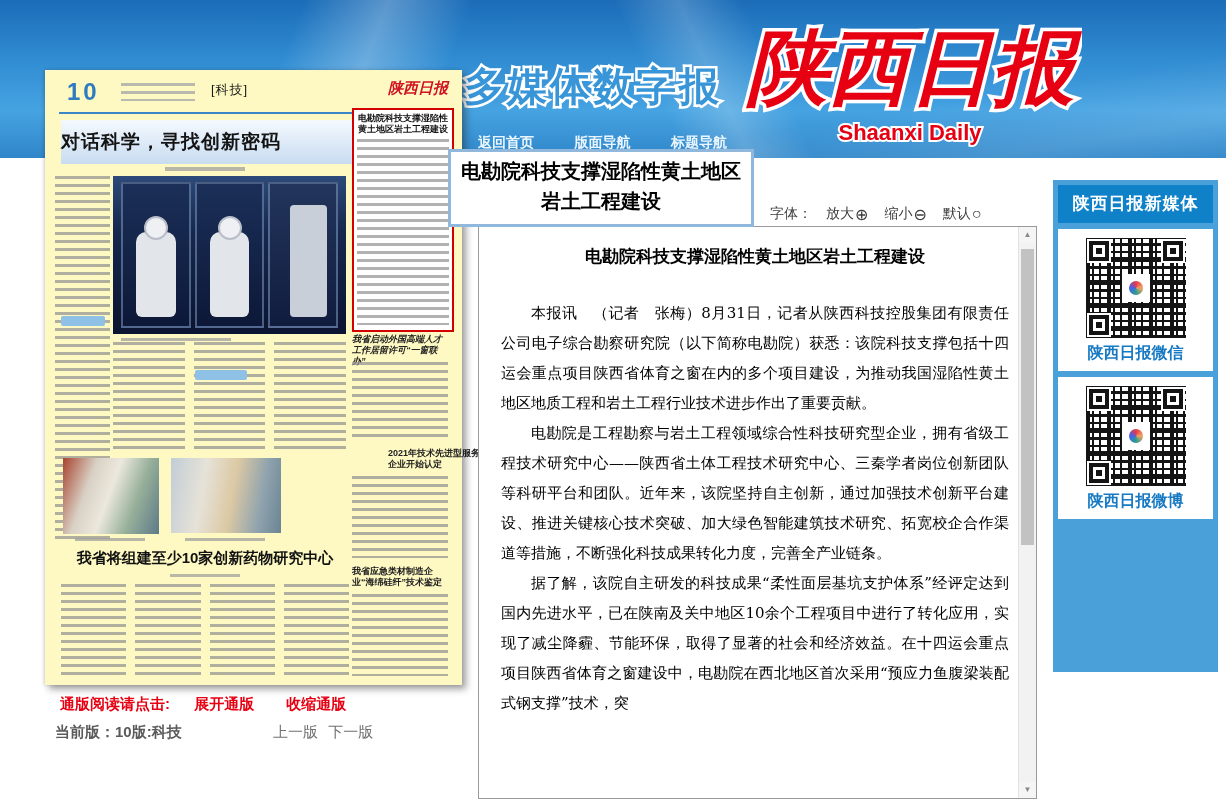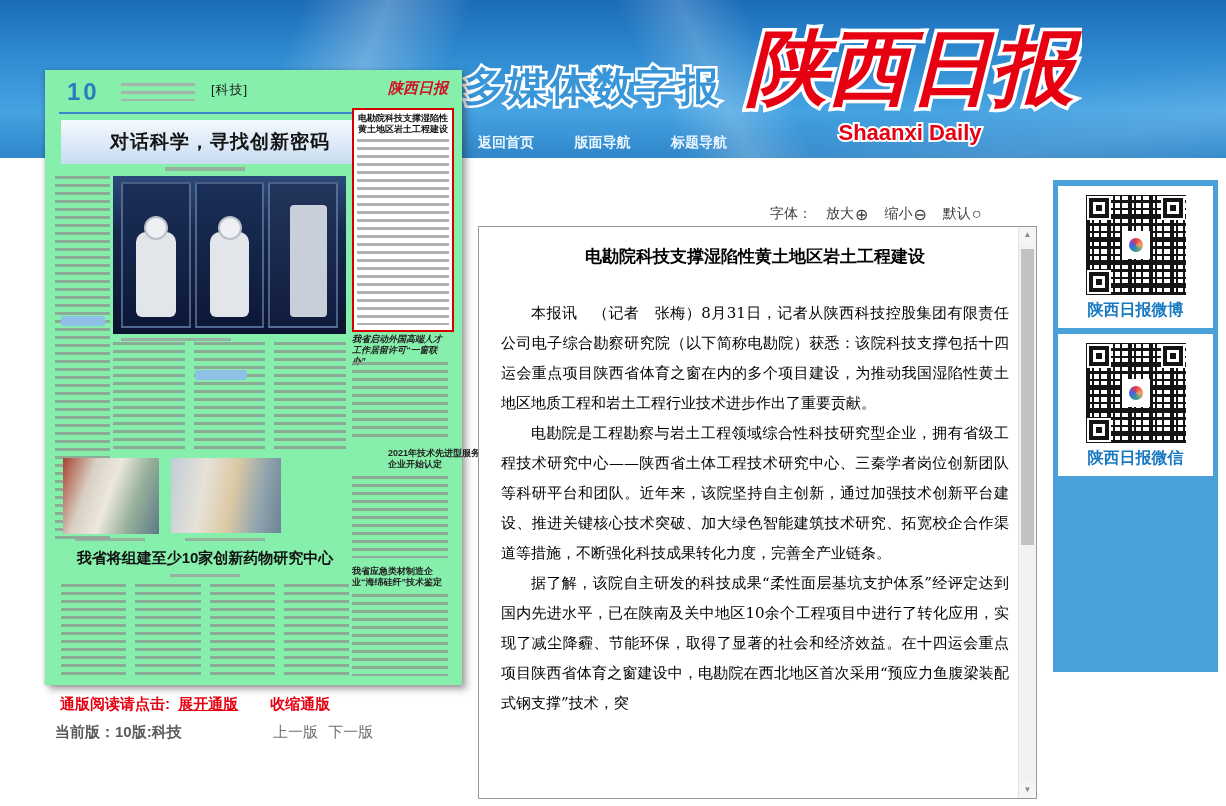--- a/index.html
+++ b/index.html
@@ -21,33 +21,33 @@
   .logo-paper{position:absolute;left:742px;top:0;}
   .lp-text{font-family:"DejaVu Serif",serif;font-weight:bold;font-style:italic;font-size:82px;
        fill:#e60012;stroke:#ffffff;stroke-width:7px;paint-order:stroke;}
   .lp-en{font-family:"Liberation Sans",sans-serif;font-weight:bold;font-size:22px;
        fill:#e60012;stroke:#ffffff;stroke-width:4px;paint-order:stroke;}
   .nav{position:absolute;left:478px;top:133px;height:22px;}
   .nav a{display:inline-block;margin-right:36px;color:#eaf6ff;font-size:14px;font-weight:bold;
        text-decoration:none;cursor:pointer;}
 
   
-  .thumb{position:absolute;left:45px;top:70px;width:417px;height:615px;background:#86efac;
+  .thumb{position:absolute;left:45px;top:70px;width:417px;height:615px;background:#fef9c3;
        box-shadow:4px 4px 7px rgba(40,40,40,.45),-1px 0 3px rgba(0,0,0,.15);z-index:2;}
   .np-header{position:absolute;left:14px;top:8px;right:12px;height:30px;}
   .np-pagenum{position:absolute;left:8px;top:0;font-size:24px;font-weight:bold;color:#2f7bbf;letter-spacing:3px;}
   .np-dateblock{position:absolute;left:62px;top:5px;width:74px;height:18px;
        background-image:repeating-linear-gradient(#a9a9a9 0 3px,transparent 3px 8px);opacity:.8;}
   .np-section{position:absolute;left:152px;top:3px;font-size:13px;color:#1a1a1a;letter-spacing:1px;}
   .np-masthead{position:absolute;right:2px;top:1px;font-family:"DejaVu Serif",serif;font-style:italic;
        font-weight:bold;font-size:15px;color:#cf1222;}
   .np-rule{position:absolute;left:14px;top:42px;width:389px;height:2px;background:#3b85c9;}
   .np-banner{position:absolute;left:16px;top:50px;width:318px;height:44px;
        background:linear-gradient(180deg,#f4f9fe 0%,#dce9f7 55%,#c8dcf0 100%);
-       display:flex;align-items:center;justify-content:center;}
+       display:flex;align-items:center;justify-content:flex-start;}
   .np-h1{font-size:19px;font-weight:bold;color:#141414;letter-spacing:1px;}
   .np-byline{position:absolute;left:120px;top:97px;width:80px;height:4px;background:#9a9a9a;opacity:.7;}
   .np-col-left{position:absolute;left:10px;top:106px;width:55px;height:364px;
        background-image:repeating-linear-gradient(#8f8f8f 0 3px,transparent 3px 8px);opacity:.7;}
   .np-sublabel{position:absolute;background:#8fc0e6;border-radius:2px;height:10px;}
   .np-photo-main{position:absolute;left:68px;top:106px;width:233px;height:158px;overflow:hidden;
        background:linear-gradient(180deg,#2c4a7a 0%,#16284d 35%,#0b1430 100%);display:flex;gap:4px;padding:6px 8px;box-sizing:border-box;}
   .case{flex:1;border:2px solid rgba(150,180,220,.45);background:linear-gradient(#1b2f58,#0d1838);position:relative;}
   .suit{position:absolute;left:20%;right:20%;top:34%;bottom:6%;background:#e2e5ea;border-radius:10px 10px 6px 6px;}
   .suit::before{content:"";position:absolute;top:-16px;left:50%;transform:translateX(-50%);
@@ -119,21 +119,21 @@
   .f-tl{left:3px;top:3px;}.f-tr{right:3px;top:3px;}.f-bl{left:3px;bottom:3px;}
   .qr-logo{position:absolute;left:38px;top:38px;width:24px;height:24px;background:#fff;
       box-shadow:0 0 0 2px #fff;display:flex;align-items:center;justify-content:center;}
   .qr-logo i{display:block;width:14px;height:14px;}
   .logo-red i{background:#c9372c;}
   .logo-color i{background:conic-gradient(#e63946,#f4a261,#2a9d8f,#4361ee,#e63946);border-radius:50%;}
 
   
   .footer-spread{position:absolute;left:60px;top:695px;font-size:15px;font-weight:bold;color:#e60012;}
   .footer-spread a{color:#e60012;text-decoration:none;cursor:pointer;}
-  .footer-spread .gap1{margin-left:4px;text-decoration:underline;}
+  .footer-spread .gap1{margin-left:20px;}
   .footer-spread .gap2{margin-left:28px;}
   .footer-current{position:absolute;left:55px;top:723px;font-size:15px;color:#5a5a5a;font-weight:bold;}
   .footer-nav{position:absolute;left:273px;top:723px;font-size:15px;color:#707070;}
   .footer-nav a{color:#707070;text-decoration:none;cursor:pointer;margin-right:6px;}
 </style>
 </head>
 <body>
 
 <div class="stage">
 
@@ -213,20 +213,24 @@
       </div>
       <div class="np-rh" style="top:226px;font-style:italic;">我省启动外国高端人才工作居留许可“一窗联办”</div>
       <div class="np-rfill np-simblock" style="top:254px;height:78px;"></div>
       <div class="np-rh" style="top:340px;margin-left:36px;">2021年技术先进型服务企业开始认定</div>
       <div class="np-rfill np-simblock" style="top:368px;height:82px;"></div>
       <div class="np-rh" style="top:458px;">我省应急类材制造企业“海绵硅纤”技术鉴定</div>
       <div class="np-rfill np-simblock" style="top:486px;height:82px;"></div>
     </div>
   </div>
 
+  <div class="tooltip">
+    <div class="l1">电勘院科技支撑湿陷性黄土地区</div>
+    <div class="l2">岩土工程建设</div>
+  </div>
 
   <div class="font-controls">
     <span class="lbl">字体：</span>
     <a>
         <span>放大</span>
         <span class="sym">⊕</span>
       </a>
     <a>
         <span>缩小</span>
         <span class="sym">⊖</span>
@@ -245,45 +249,46 @@
       <p>据了解，该院自主研发的科技成果“柔性面层基坑支护体系”经评定达到国内先进水平，已在陕南及关中地区10余个工程项目中进行了转化应用，实现了减尘降霾、节能环保，取得了显著的社会和经济效益。在十四运会重点项目陕西省体育之窗建设中，电勘院在西北地区首次采用“预应力鱼腹梁装配式钢支撑”技术，突</p>
     </div>
     <div class="scrollbar">
       <div class="sb-btn sb-up">▲</div>
       <div class="sb-thumb"></div>
       <div class="sb-btn sb-down">▼</div>
     </div>
   </div>
 
   <div class="sidebar">
-
+    <div class="sb-header">陕西日报新媒体</div>
+
+
+    <div class="sb-card">
+      <div class="qr">
+        <div class="finder f-tl"></div>
+        <div class="finder f-tr"></div>
+        <div class="finder f-bl"></div>
+        <div class="qr-logo logo-color">
+            <i></i>
+          </div>
+      </div>
+      <div class="label">陕西日报微信</div>
+    </div>
 
     <div class="sb-card">
       <div class="qr">
         <div class="finder f-tl"></div>
         <div class="finder f-tr"></div>
         <div class="finder f-bl"></div>
         <div class="qr-logo logo-color">
             <i></i>
           </div>
       </div>
       <div class="label">陕西日报微博</div>
     </div>
-
-    <div class="sb-card">
-      <div class="qr">
-        <div class="finder f-tl"></div>
-        <div class="finder f-tr"></div>
-        <div class="finder f-bl"></div>
-        <div class="qr-logo logo-color">
-            <i></i>
-          </div>
-      </div>
-      <div class="label">陕西日报微信</div>
-    </div>
   </div>
 
   <div class="footer-spread">
     <span>通版阅读请点击:</span>
     <a class="gap1">展开通版</a>
     <a class="gap2">收缩通版</a>
   </div>
   <div class="footer-current">
     <span>当前版：</span><span>10版:科技</span>
   </div>

